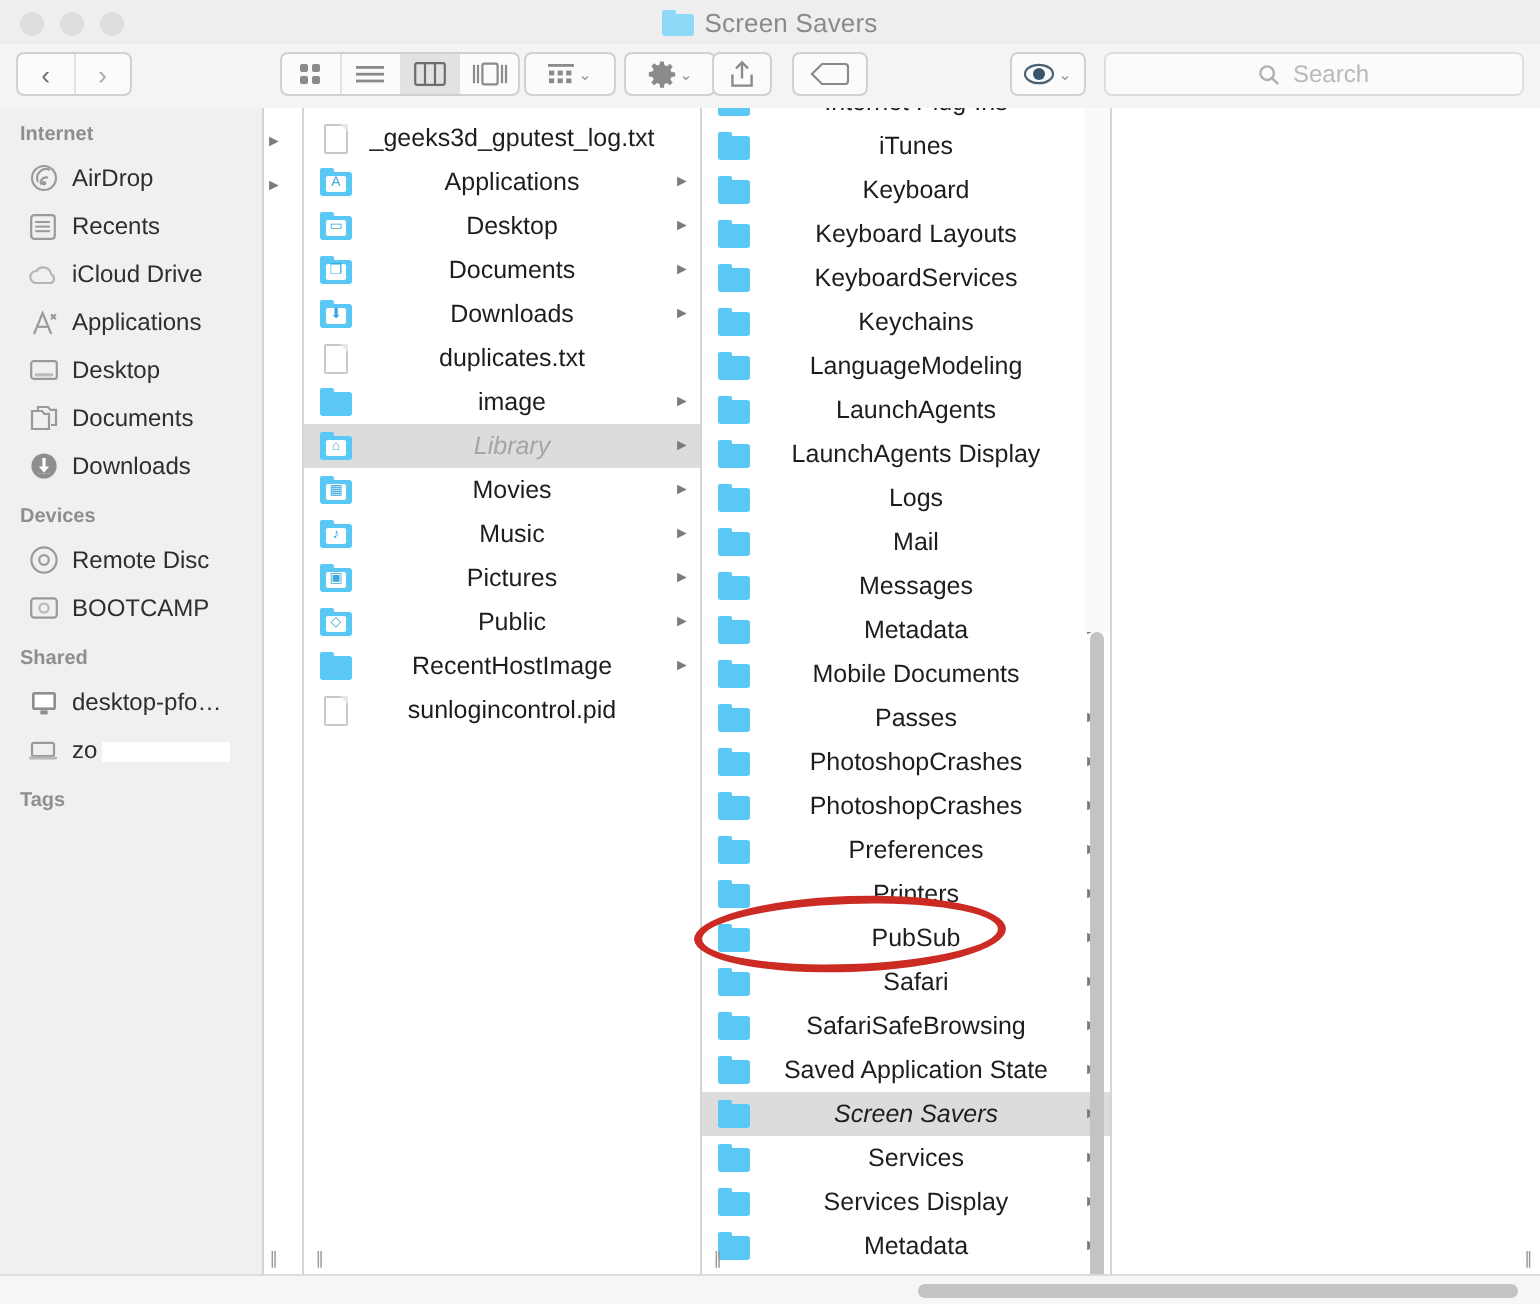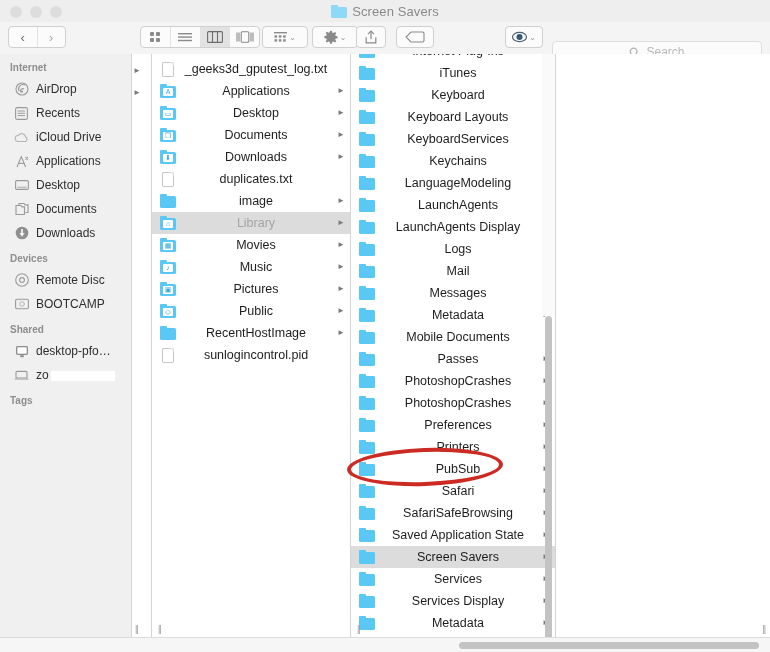--- a/index.html
+++ b/index.html
@@ -128,21 +128,20 @@
     top: 4px; left: 552px;
     width: 210px; height: 22px;
     box-sizing: border-box;
     border: 1px solid #dedede;
     border-radius: 4px;
     background: #fbfbfb;
     display: flex;
     align-items: center;
     justify-content: center;
     gap: 6px;
-    margin-top: 15px;
   }
   .search .ph {
     font-size: 12px;
     color: #b9b9b9;
   }
   .chev { color: #9a9a9a; font-size: 8px; margin-left: 2px; }
 
   
   .sidebar {
     position: absolute;
@@ -210,21 +209,21 @@
     display: flex;
     align-items: center;
     padding-left: 8px;
     padding-right: 4px;
     gap: 6px;
     font-size: 12.5px;
     color: #1d1d1d;
     position: relative;
     white-space: nowrap;
   }
-  .row.sel { background: #dcdcdc; }
+  .row.sel { background: #dcdcdc; font-style: italic; }
   .row.dim { color: #a5a5a5; }
   .row .nm { flex: 1 1 auto; overflow: hidden; text-overflow: ellipsis; text-align: center; }
   .row .disc {
     flex: none;
     width: 10px;
     text-align: center;
     font-size: 8px;
     color: #7b7b7b;
     line-height: 1;
   }

